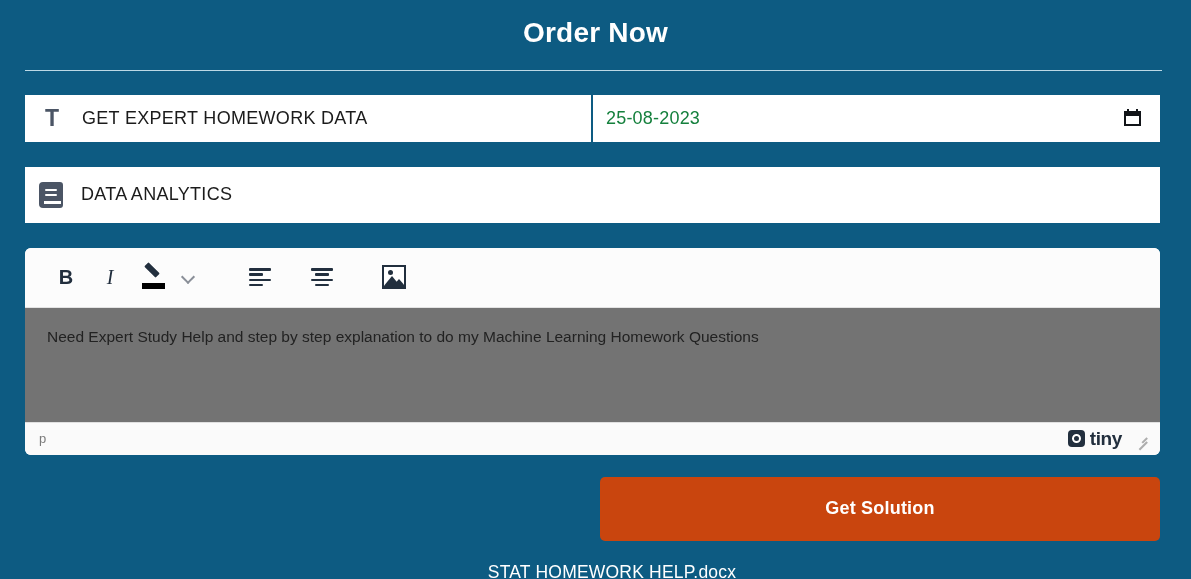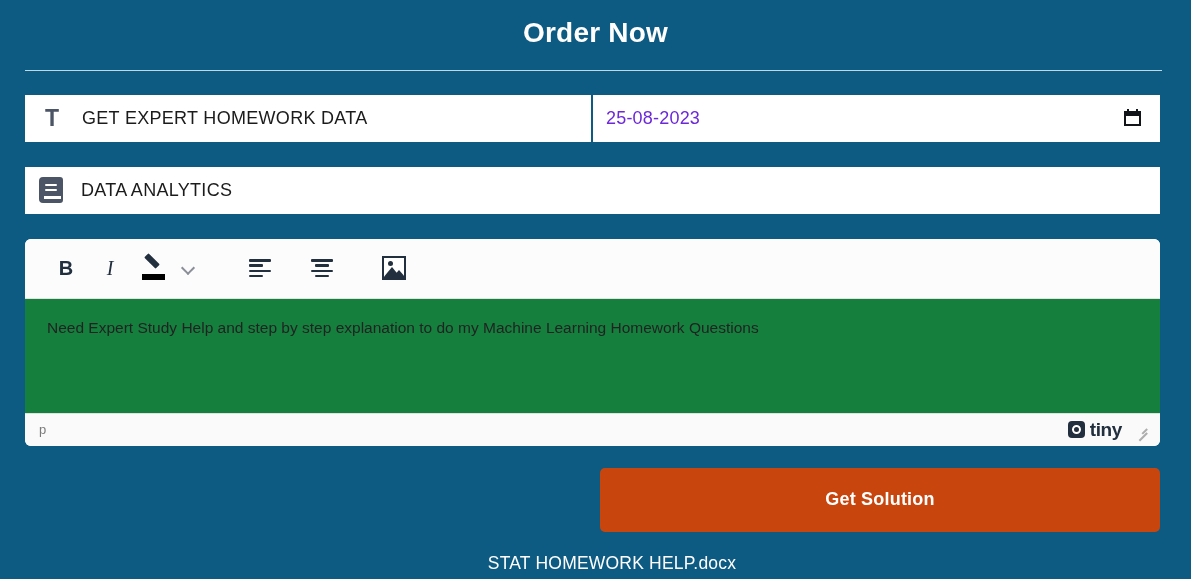--- a/index.html
+++ b/index.html
@@ -80,21 +80,21 @@
   }
   .field-date {
     flex: 1 1 auto;
     display: flex;
     align-items: center;
     justify-content: space-between;
     padding: 0 17px 0 13px;
   }
   .field-date-text {
     font-size: 18px;
-    color: #6d28d9;
+    color: #15803d;
     letter-spacing: .2px;
   }
   .cal-icon {
     width: 19px;
     height: 19px;
     position: relative;
     flex: 0 0 19px;
   }
   .cal-icon .cal-body {
     position: absolute;
@@ -119,21 +119,21 @@
   }
   .cal-icon .cal-peg-l { left: 3px; }
   .cal-icon .cal-peg-r { left: 12px; }
 
   
   .subject-row {
     display: flex;
     align-items: center;
     margin: 25px 31px 0 25px;
     background: #ffffff;
-    height: 47px;
+    height: 56px;
     padding-left: 12px;
     box-sizing: border-box;
   }
   .icon-book {
     flex: 0 0 28px;
     width: 28px;
     height: 30px;
     position: relative;
   }
   .icon-book .book-shape {
@@ -284,21 +284,21 @@
     width: 0; height: 0;
     border-left: 7px solid transparent;
     border-right: 7px solid transparent;
     border-bottom: 8px solid #222f3e;
   }
 
   .editor-body {
     flex: 1 1 auto;
     padding: 18px 24px 0 22px;
     box-sizing: border-box;
-    background: #15803d;
+    background: #737373;
   }
   .editor-text {
     font-size: 15.5px;
     color: #222222;
     line-height: 1.45;
     margin: 0;
   }
   .editor-status {
     height: 33px;
     background: #fafafa;

